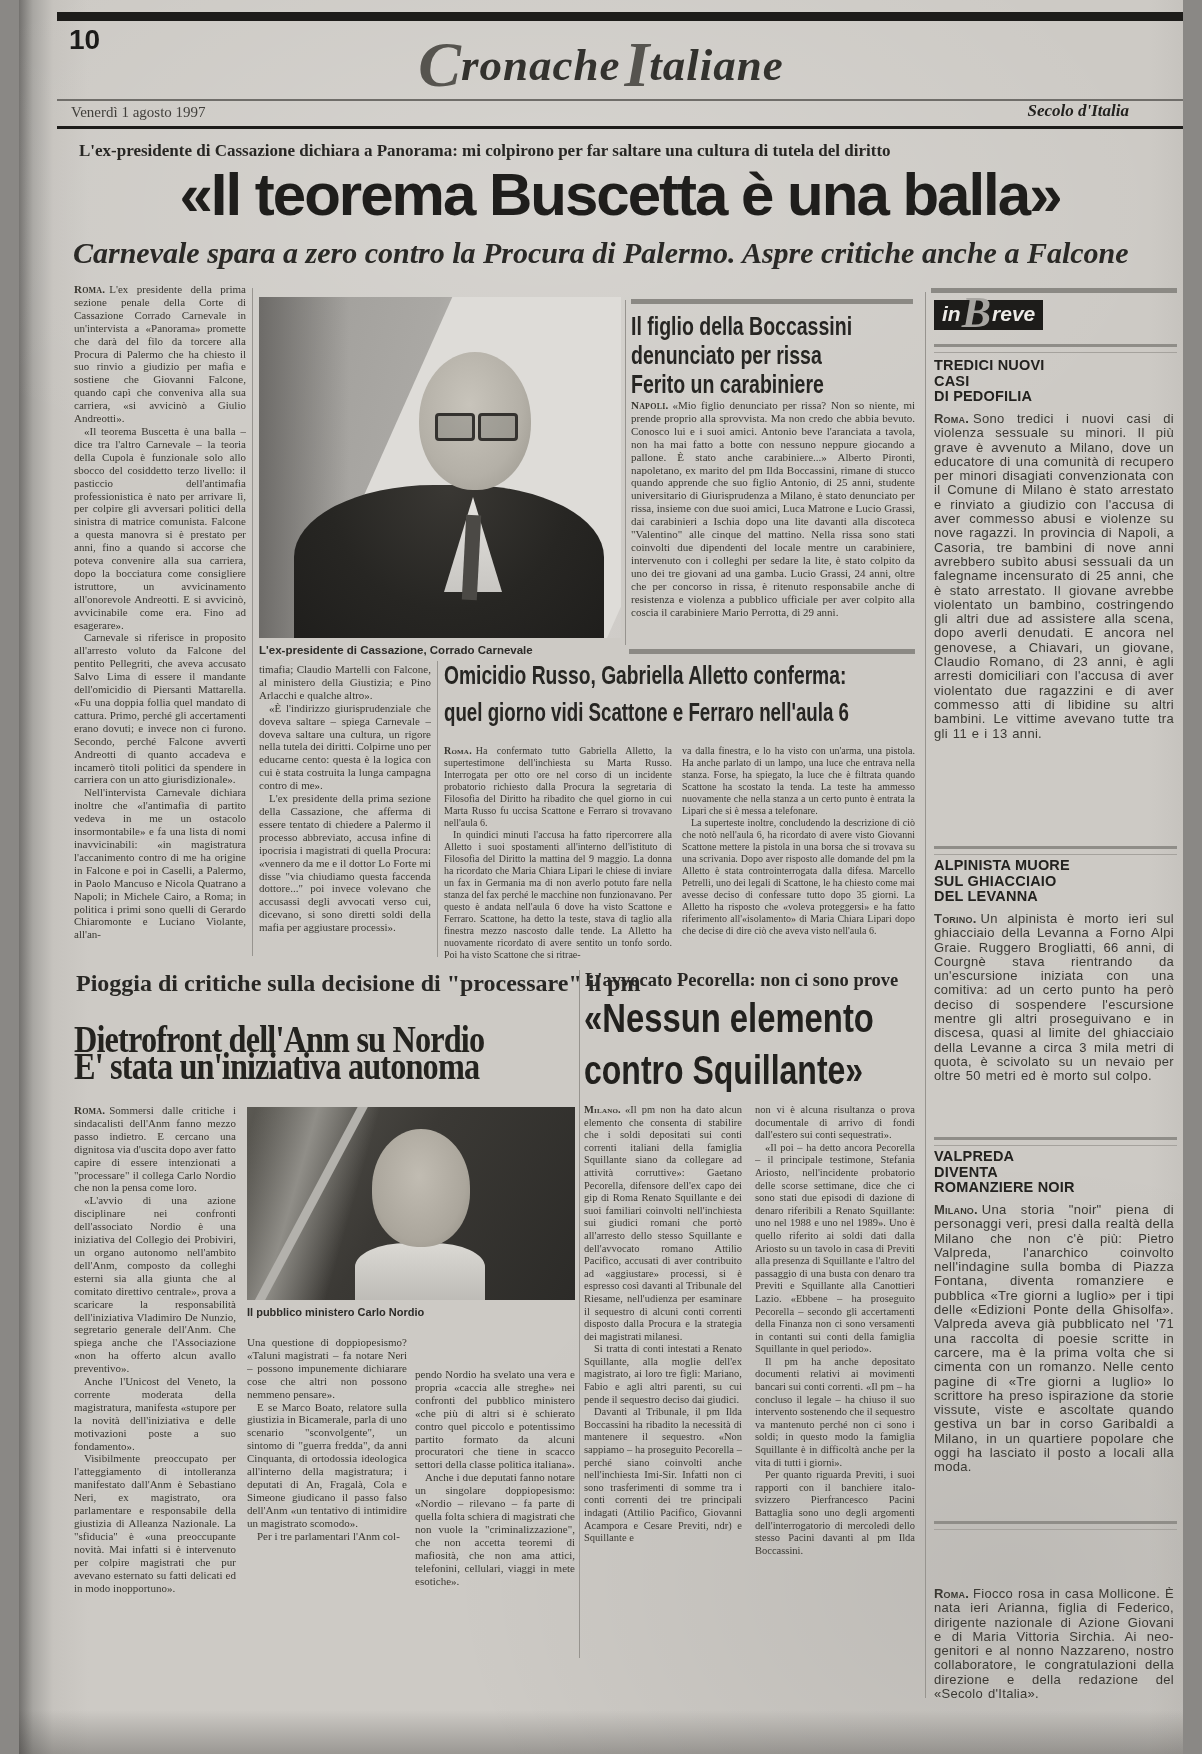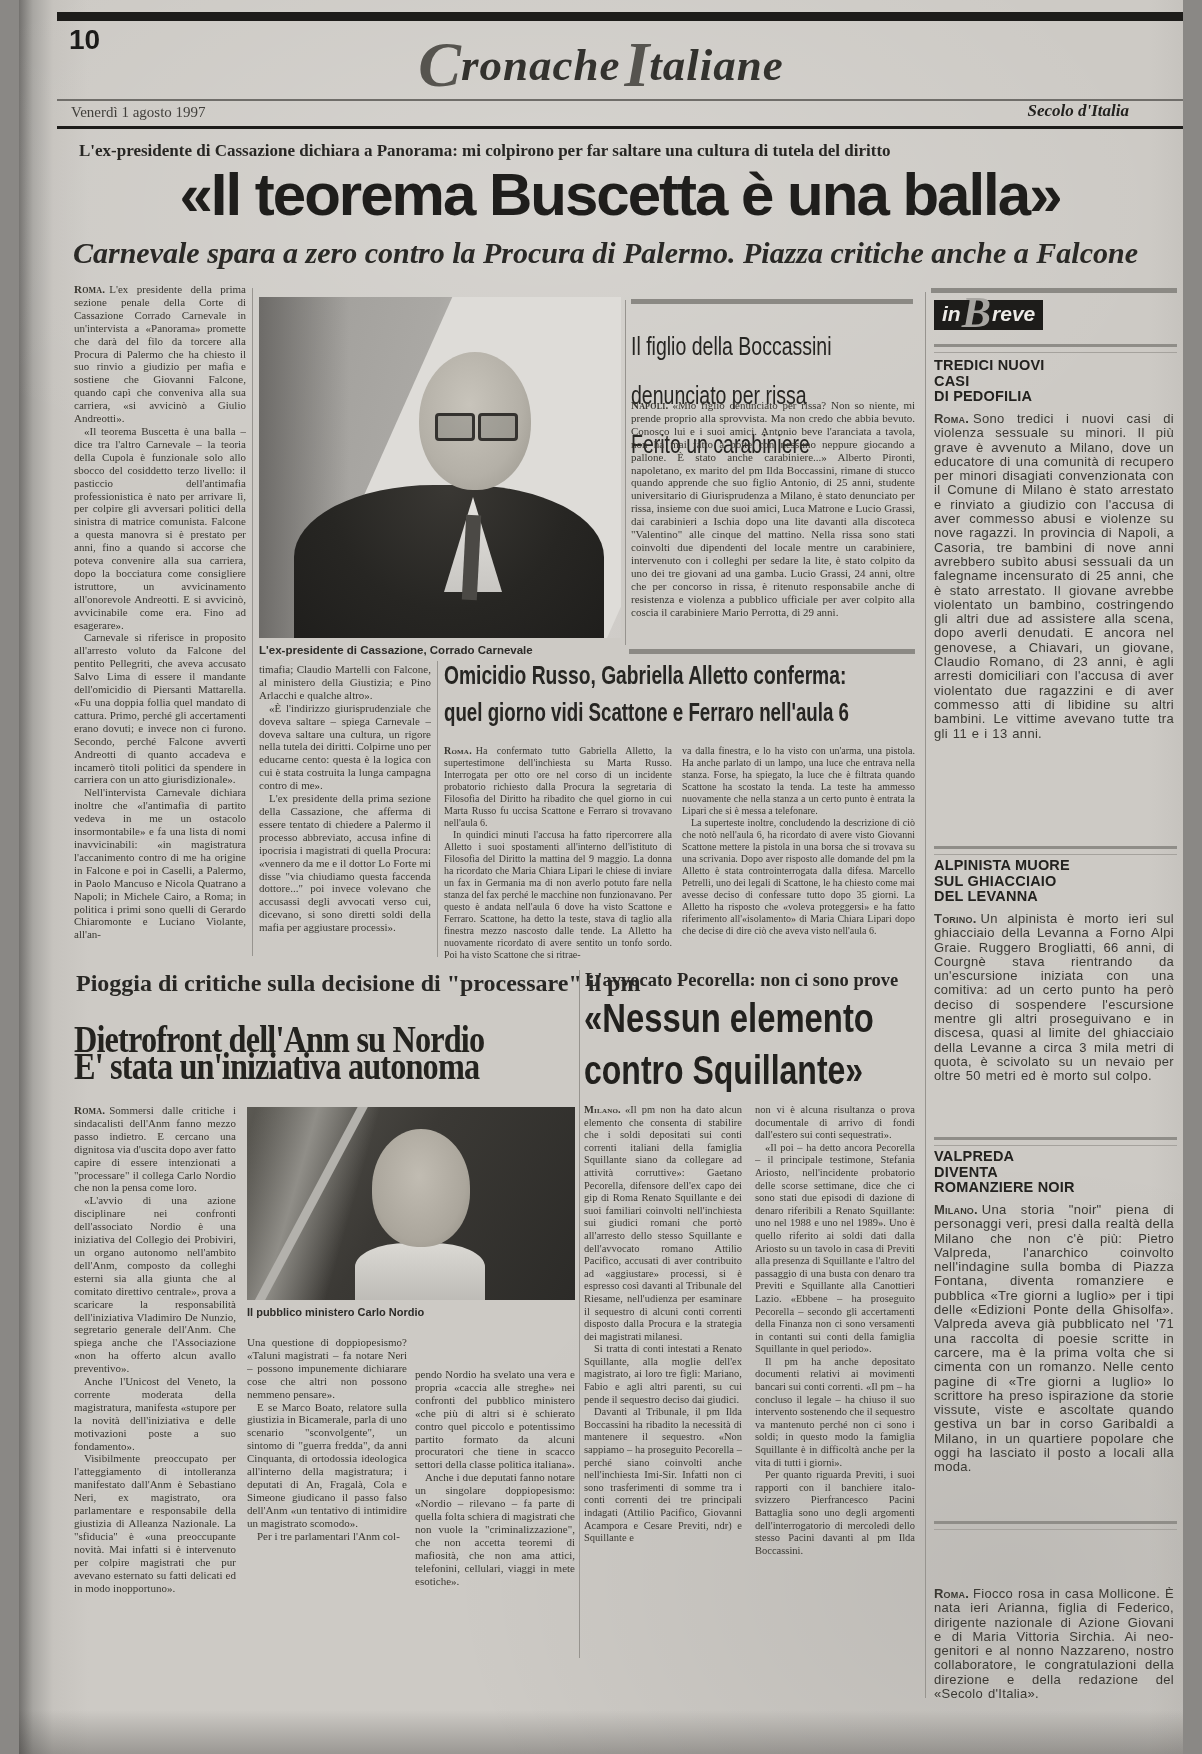--- a/index.html
+++ b/index.html
@@ -20,21 +20,21 @@
   .bodytext p{margin:0;text-indent:10px;}
   .bodytext p.np{text-indent:0;}
   .rtext{font-size:10px;line-height:12px;color:#38362f;}
   .rtext p{margin:0;text-indent:9px;}
   .rtext p.np{text-indent:0;}
   .dl{font-weight:bold;font-variant:small-caps;margin-right:4px;letter-spacing:.2px;}
   .kicker{font-weight:bold;font-size:17px;color:#282724;white-space:nowrap;}
   .h-main{font-family:"Liberation Sans",sans-serif;font-weight:bold;font-size:60px;
      letter-spacing:-2px;color:#1f1e1c;text-align:center;white-space:nowrap;}
   .cnd{display:inline-block;transform-origin:0 50%;white-space:nowrap;}
-  .h-bocca{font-family:"Liberation Sans",sans-serif;font-weight:normal;font-size:25px;line-height:29px;color:#262522;margin-top:20px;}
+  .h-bocca{font-family:"Liberation Sans",sans-serif;font-weight:bold;font-size:25px;line-height:29px;color:#262522;}
   .h-russo{font-family:"Liberation Sans",sans-serif;font-weight:bold;font-size:26px;color:#262522;}
   .h-squil{font-family:"Liberation Sans",sans-serif;font-weight:bold;font-size:40px;color:#22211e;}
   .h-nordio{font-family:"Liberation Serif",serif;font-weight:bold;font-size:38px;color:#24231f;letter-spacing:-1px;}
   .subhead{font-style:italic;font-weight:bold;font-size:30px;color:#2a2926;white-space:nowrap;}
   .caption{font-family:"Liberation Sans",sans-serif;font-weight:bold;font-size:11.5px;color:#2c2b28;}
   .sb-title{font-family:"Liberation Sans",sans-serif;font-weight:bold;font-size:14.5px;line-height:15.5px;
      color:#23221f;white-space:pre-line;letter-spacing:.2px;}
   .sbtext{font-family:"Liberation Sans",sans-serif;font-size:13px;line-height:14.3px;
      letter-spacing:.3px;word-spacing:1px;color:#3a3832;text-align:justify;}
   .sbtext p{margin:0;}
@@ -79,21 +79,21 @@
     <span class="mh-big">C</span><span class="mh-rest">ronache</span>
     <span class="mh-big">I</span><span class="mh-rest">taliane</span>
   </div>
   <div class="abs" style="left:38px;top:99px;width:1126px;height:2px;background:#6f6d69;"></div>
   <div class="abs serif" style="left:52px;top:104px;font-size:15px;color:#413f3b;">Venerdì 1 agosto 1997</div>
   <div class="abs serif" style="right:54px;top:101px;font-size:17px;font-weight:bold;font-style:italic;color:#23221f;">Secolo d'Italia</div>
   <div class="rule" style="left:38px;top:126px;width:1126px;height:3px;"></div>
 
   <div class="abs kicker serif" style="left:60px;top:141px;">L'ex-presidente di Cassazione dichiara a Panorama: mi colpirono per far saltare una cultura di tutela del diritto</div>
   <div class="abs h-main" style="left:48px;top:160px;width:1106px;">«Il teorema Buscetta è una balla»</div>
-  <div class="abs subhead serif" style="left:54px;top:236px;">Carnevale spara a zero contro la Procura di Palermo. Piazza critiche anche a Falcone</div>
+  <div class="abs subhead serif" style="left:54px;top:236px;">Carnevale spara a zero contro la Procura di Palermo. Aspre critiche anche a Falcone</div>
 
   <div class="col bodytext" style="left:55px;top:283px;width:172px;height:674px;">
     <p class="np"><span class="dl">Roma.</span><span>L'ex presidente della prima sezione penale della Corte di Cassazione Corrado Carnevale in un'intervista a «Panorama» promette che darà del filo da torcere alla Procura di Palermo che ha chiesto il suo rinvio a giudizio per mafia e sostiene che Giovanni Falcone, quando capì che conveniva alla sua carriera, «si avvicinò a Giulio Andreotti».</span></p>
     <p><span>«Il teorema Buscetta è una balla – dice tra l'altro Carnevale – la teoria della Cupola è funzionale solo allo sbocco del cosiddetto terzo livello: il pasticcio dell'antimafia professionistica è nato per arrivare lì, per colpire gli avversari politici della sinistra di matrice comunista. Falcone a questa manovra si è prestato per anni, fino a quando si accorse che poteva convenire alla sua carriera, dopo la bocciatura come consigliere istruttore, un avvicinamento all'onorevole Andreotti. E si avvicinò, avvicinabile come era. Fino ad esagerare».</span></p>
     <p><span>Carnevale si riferisce in proposito all'arresto voluto da Falcone del pentito Pellegriti, che aveva accusato Salvo Lima di essere il mandante dell'omicidio di Piersanti Mattarella. «Fu una doppia follia quel mandato di cattura. Primo, perché gli accertamenti erano dovuti; e invece non ci furono. Secondo, perché Falcone avvertì Andreotti di quanto accadeva e incamerò titoli politici da spendere in carriera con un atto giurisdizionale».</span></p>
     <p><span>Nell'intervista Carnevale dichiara inoltre che «l'antimafia di partito vedeva in me un ostacolo insormontabile» e fa una lista di nomi inavvicinabili: «in magistratura l'accanimento contro di me ha origine in Falcone e poi in Caselli, a Palermo, in Paolo Mancuso e Nicola Quatrano a Napoli; in Michele Cairo, a Roma; in politica i primi sono quelli di Gerardo Chiaromonte e Luciano Violante, all'an-</span></p>
   </div>
   <div class="vr" style="left:233px;top:288px;height:668px;"></div>
 
   <div id="photo1" class="photo" style="left:240px;top:297px;width:362px;height:341px;">

